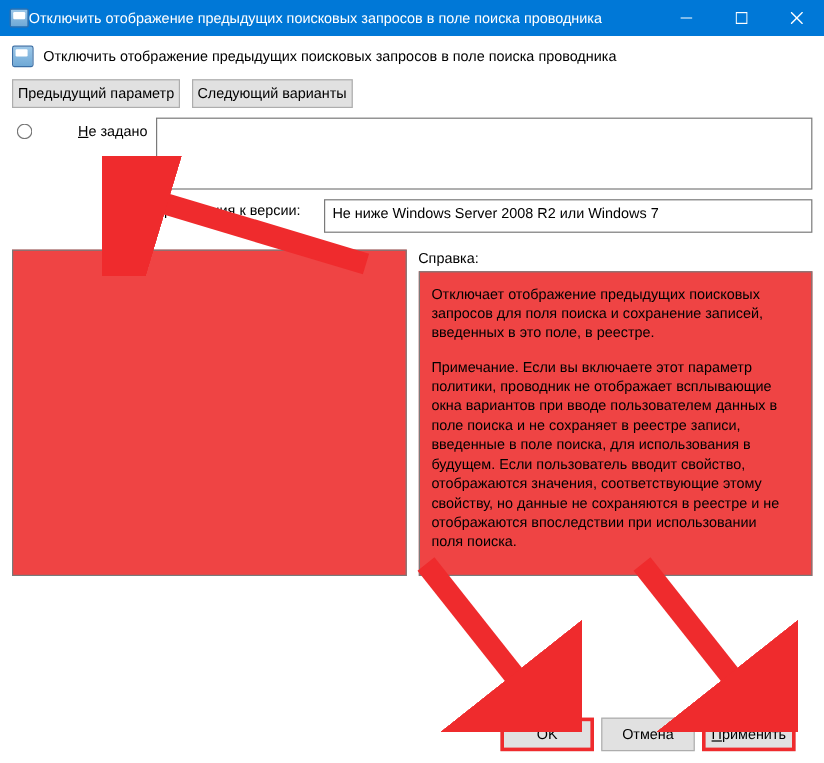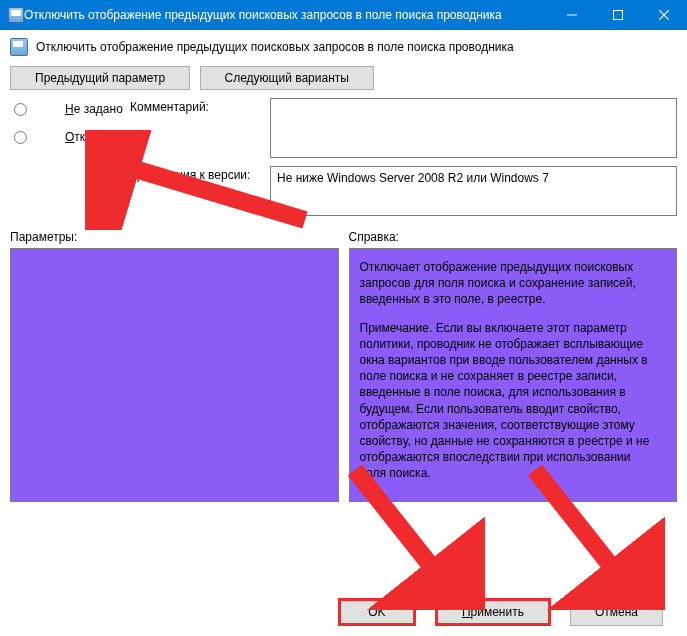--- a/index.html
+++ b/index.html
@@ -35,21 +35,21 @@
   }
   .header-row .hicon {
     width: 18px; height: 18px; margin-right: 8px;
     display:inline-block;
   }
   .header-row .htext { font-size: 12px; color: #000; }
   .navbtns { padding: 4px 10px 8px 10px; }
   .btn {
     background: #e1e1e1;
     border: 1px solid #adadad;
-    padding: 4px 24px;
+    padding: 4px 4px;
     font-family: inherit;
     font-size: 12px;
     cursor: pointer;
     margin-right: 6px;
   }
   .content {
     padding: 0 10px;
   }
   .row1 { display: flex; }
   .radios {
@@ -75,45 +75,45 @@
     position: relative;
     padding: 2px 18px 2px 4px;
     font-family: inherit; font-size: 12px;
     resize: none;
     overflow-y: scroll;
   }
   .version-box {
     border: 1px solid #7a7a7a;
     background: #fff;
     flex: 1;
-    height: 50px;
+    height: 28px;
     position: relative;
     padding: 4px 18px 2px 6px;
     font-family: inherit; font-size: 12px;
     overflow-y: scroll;
   }
   .columns { display: flex; gap: 10px; margin-top: 6px; }
   .col { flex: 1; display: flex; flex-direction: column; min-width: 0; }
   .col-label { margin-bottom: 4px; }
   .bigbox {
     border: 1px solid #7a7a7a;
-    background: #8b5cf6;
+    background: #ef4444;
     flex: 1;
     height: 300px;
     padding: 10px 18px 8px 10px;
     font-size: 12px;
     overflow-y: scroll;
     line-height: 1.35;
   }
   .params-box { padding: 6px; }
   .help-box .para { margin-bottom: 12px; }
   .footer {
     position: absolute;
     bottom: 10px; right: 18px;
-    display: flex; gap: 13px; justify-content: center;
+    display: flex; gap: 0; justify-content: center;
   }
   .footer .btn { min-width: 78px; }
   .hl { outline: 3px solid #ef2b2d; outline-offset: -1px; }
   .hl-box { border: 3px solid #ef2b2d !important; }
   
   .arrow {
     position: absolute;
     pointer-events: none;
   }
   
@@ -168,59 +168,53 @@
 </div>
 
 <div class="content">
   <div class="row1">
 
     <div class="radios">
       <div class="radio-item">
         <input type="radio" name="state" style="">
         <label><span style="text-decoration:underline">Н</span>е задано</label>
       </div>
-      <div class="radio-item">
-        <input type="radio" name="state" style="">
-        <label><span style="text-decoration:underline">О</span>тключено</label>
-      </div>
     </div>
 
     <div class="right-col">
       <div class="field-row">
-        <div class="field-label">Комментарий:</div>
         <textarea class="textarea" style=""></textarea>
       </div>
       <div class="field-row">
         <div class="field-label">Требования к версии:</div>
         <div class="version-box">
           <span>Не ниже Windows Server 2008 R2 или Windows 7</span>
         </div>
       </div>
     </div>
   </div>
 
   <div class="columns">
     <div class="col">
-      <div class="col-label">Параметры:</div>
       <div class="bigbox params-box"></div>
     </div>
     <div class="col">
       <div class="col-label">Справка:</div>
       <div class="bigbox help-box">
         <div class="para">Отключает отображение предыдущих поисковых запросов для поля поиска и сохранение записей, введенных в это поле, в реестре.</div>
         <div class="para">Примечание. Если вы включаете этот параметр политики, проводник не отображает всплывающие окна вариантов при вводе пользователем данных в поле поиска и не сохраняет в реестре записи, введенные в поле поиска, для использования в будущем.  Если пользователь вводит свойство, отображаются значения, соответствующие этому свойству, но данные не сохраняются в реестре и не отображаются впоследствии при использовании поля поиска.</div>
       </div>
     </div>
   </div>
 </div>
 
 <div class="footer">
   <button class="btn hl-box">OK</button>
+  <button class="btn">Отмена</button>
   <button class="btn hl-box"><span style="text-decoration:underline">П</span>рименить</button>
-  <button class="btn">Отмена</button>
 </div>
 
 <svg class="arrow" style="left:85px;top:130px;width:230px;height:100px;">
   <defs>
       <marker id="ah1" markerWidth="12" markerHeight="12" refX="2" refY="6" orient="auto">
         <path d="M0,0 L0,12 L12,6 z" fill="#ef2b2d"></path>
       </marker>
     </defs>
   <line x1="220" y1="90" x2="20" y2="30" stroke="#ef2b2d" stroke-width="18" marker-end="url(#ah1)"></line>
 </svg>

